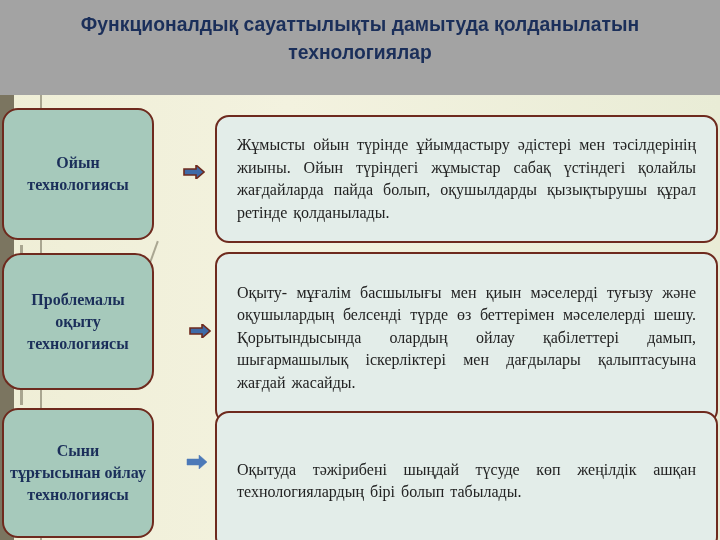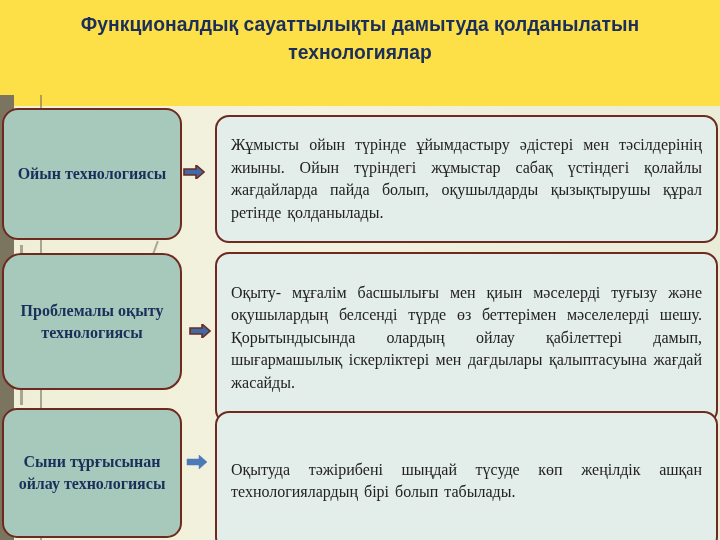--- a/index.html
+++ b/index.html
@@ -2,48 +2,48 @@
 <html><head>
 <meta charset="utf-8">
 <style>
   html, body { margin:0; padding:0; }
   body {
     width:720px; height:540px; overflow:hidden; position:relative;
     background: linear-gradient(90deg, #efeed6 0%, #f3f2df 40%, #e9ecd6 100%);
     font-family: "Liberation Serif", serif;
   }
   .header {
-    position:absolute; left:0; top:0; width:720px; height:106px;
-    background:#fde047;
+    position:absolute; left:0; top:0; width:720px; height:95px;
+    background:#a3a3a3;
   }
   .title {
     position:absolute; left:20px; top:10px; width:680px;
     text-align:center; color:#1b2f5a; font-weight:bold;
     font-size:21px; line-height:28px;
     font-family: "Liberation Sans", sans-serif;
     transform: scaleX(0.92);
   }
   .left-strip {
     position:absolute; left:0; top:95px; width:14px; height:445px;
     background:#7b7560;
   }
   .stem { position:absolute; background:#6f6a55; opacity:.55; }
   .label-box {
-    position:absolute; left:2px; width:180px;
+    position:absolute; left:2px; width:152px;
     background:#a6c9bb; border:2px solid #6e2a1e; border-radius:16px;
     box-sizing:border-box;
     display:flex; align-items:center; justify-content:center; text-align:center;
     color:#1b2f5a; font-weight:bold; font-size:16px; line-height:22px;
     font-family: "Liberation Serif", serif;
     padding:0 6px;
   }
   .desc-box {
     position:absolute; left:215px; width:503px;
     background:#e3ede9; border:2px solid #6e2a1e; border-radius:14px;
-    box-sizing:border-box; padding:7px 14px;
+    box-sizing:border-box; padding:7px 20px;
     color:#222; font-size:16px; line-height:22.5px;
     text-align:justify; text-align-last:left;
     font-family: "Liberation Serif", serif;
     display:flex; align-items:center;
   }
   .desc-box span { display:block; width:100%; word-spacing:2px; }
   .arrow { position:absolute; width:22px; height:14px; }
 </style>
 </head>
 <body>
@@ -70,21 +70,21 @@
 <div class="label-box" style="top:253px;height:137px;border-radius:19px;">
   <span>Проблемалы оқыту технологиясы</span>
 </div>
 <svg class="arrow" style="left:189px;top:324px;" viewBox="0 0 22 14">
   <polygon points="1,4 13,4 13,0 21,7 13,14 13,10 1,10" fill="#3e6aa8" stroke="#6e2a1e" stroke-width="1.6"></polygon>
 </svg>
 <div class="desc-box" style="top:252px;height:172px;">
   <span>Оқыту- мұғалім басшылығы мен қиын мәселерді туғызу және оқушылардың белсенді түрде өз беттерімен мәселелерді шешу. Қорытындысында олардың ойлау қабілеттері дамып, шығармашылық іскерліктері мен дағдылары қалыптасуына жағдай жасайды.</span>
 </div>
 
-<div class="label-box" style="top:408px;height:130px;border-radius:15px;">
+<div class="label-box" style="top:408px;height:130px;">
   <span>Сыни тұрғысынан ойлау технологиясы</span>
 </div>
 <svg class="arrow" style="left:186px;top:455px;" viewBox="0 0 22 14">
   <polygon points="1,4 13,4 13,0 21,7 13,14 13,10 1,10" fill="#4c79b8" stroke="#4c79b8" stroke-width="0.5"></polygon>
 </svg>
 <div class="desc-box" style="top:411px;height:140px;">
   <span>Оқытуда тәжірибені шыңдай түсуде көп жеңілдік ашқан технологиялардың бірі болып табылады.</span>
 </div>
 
 </body></html>

